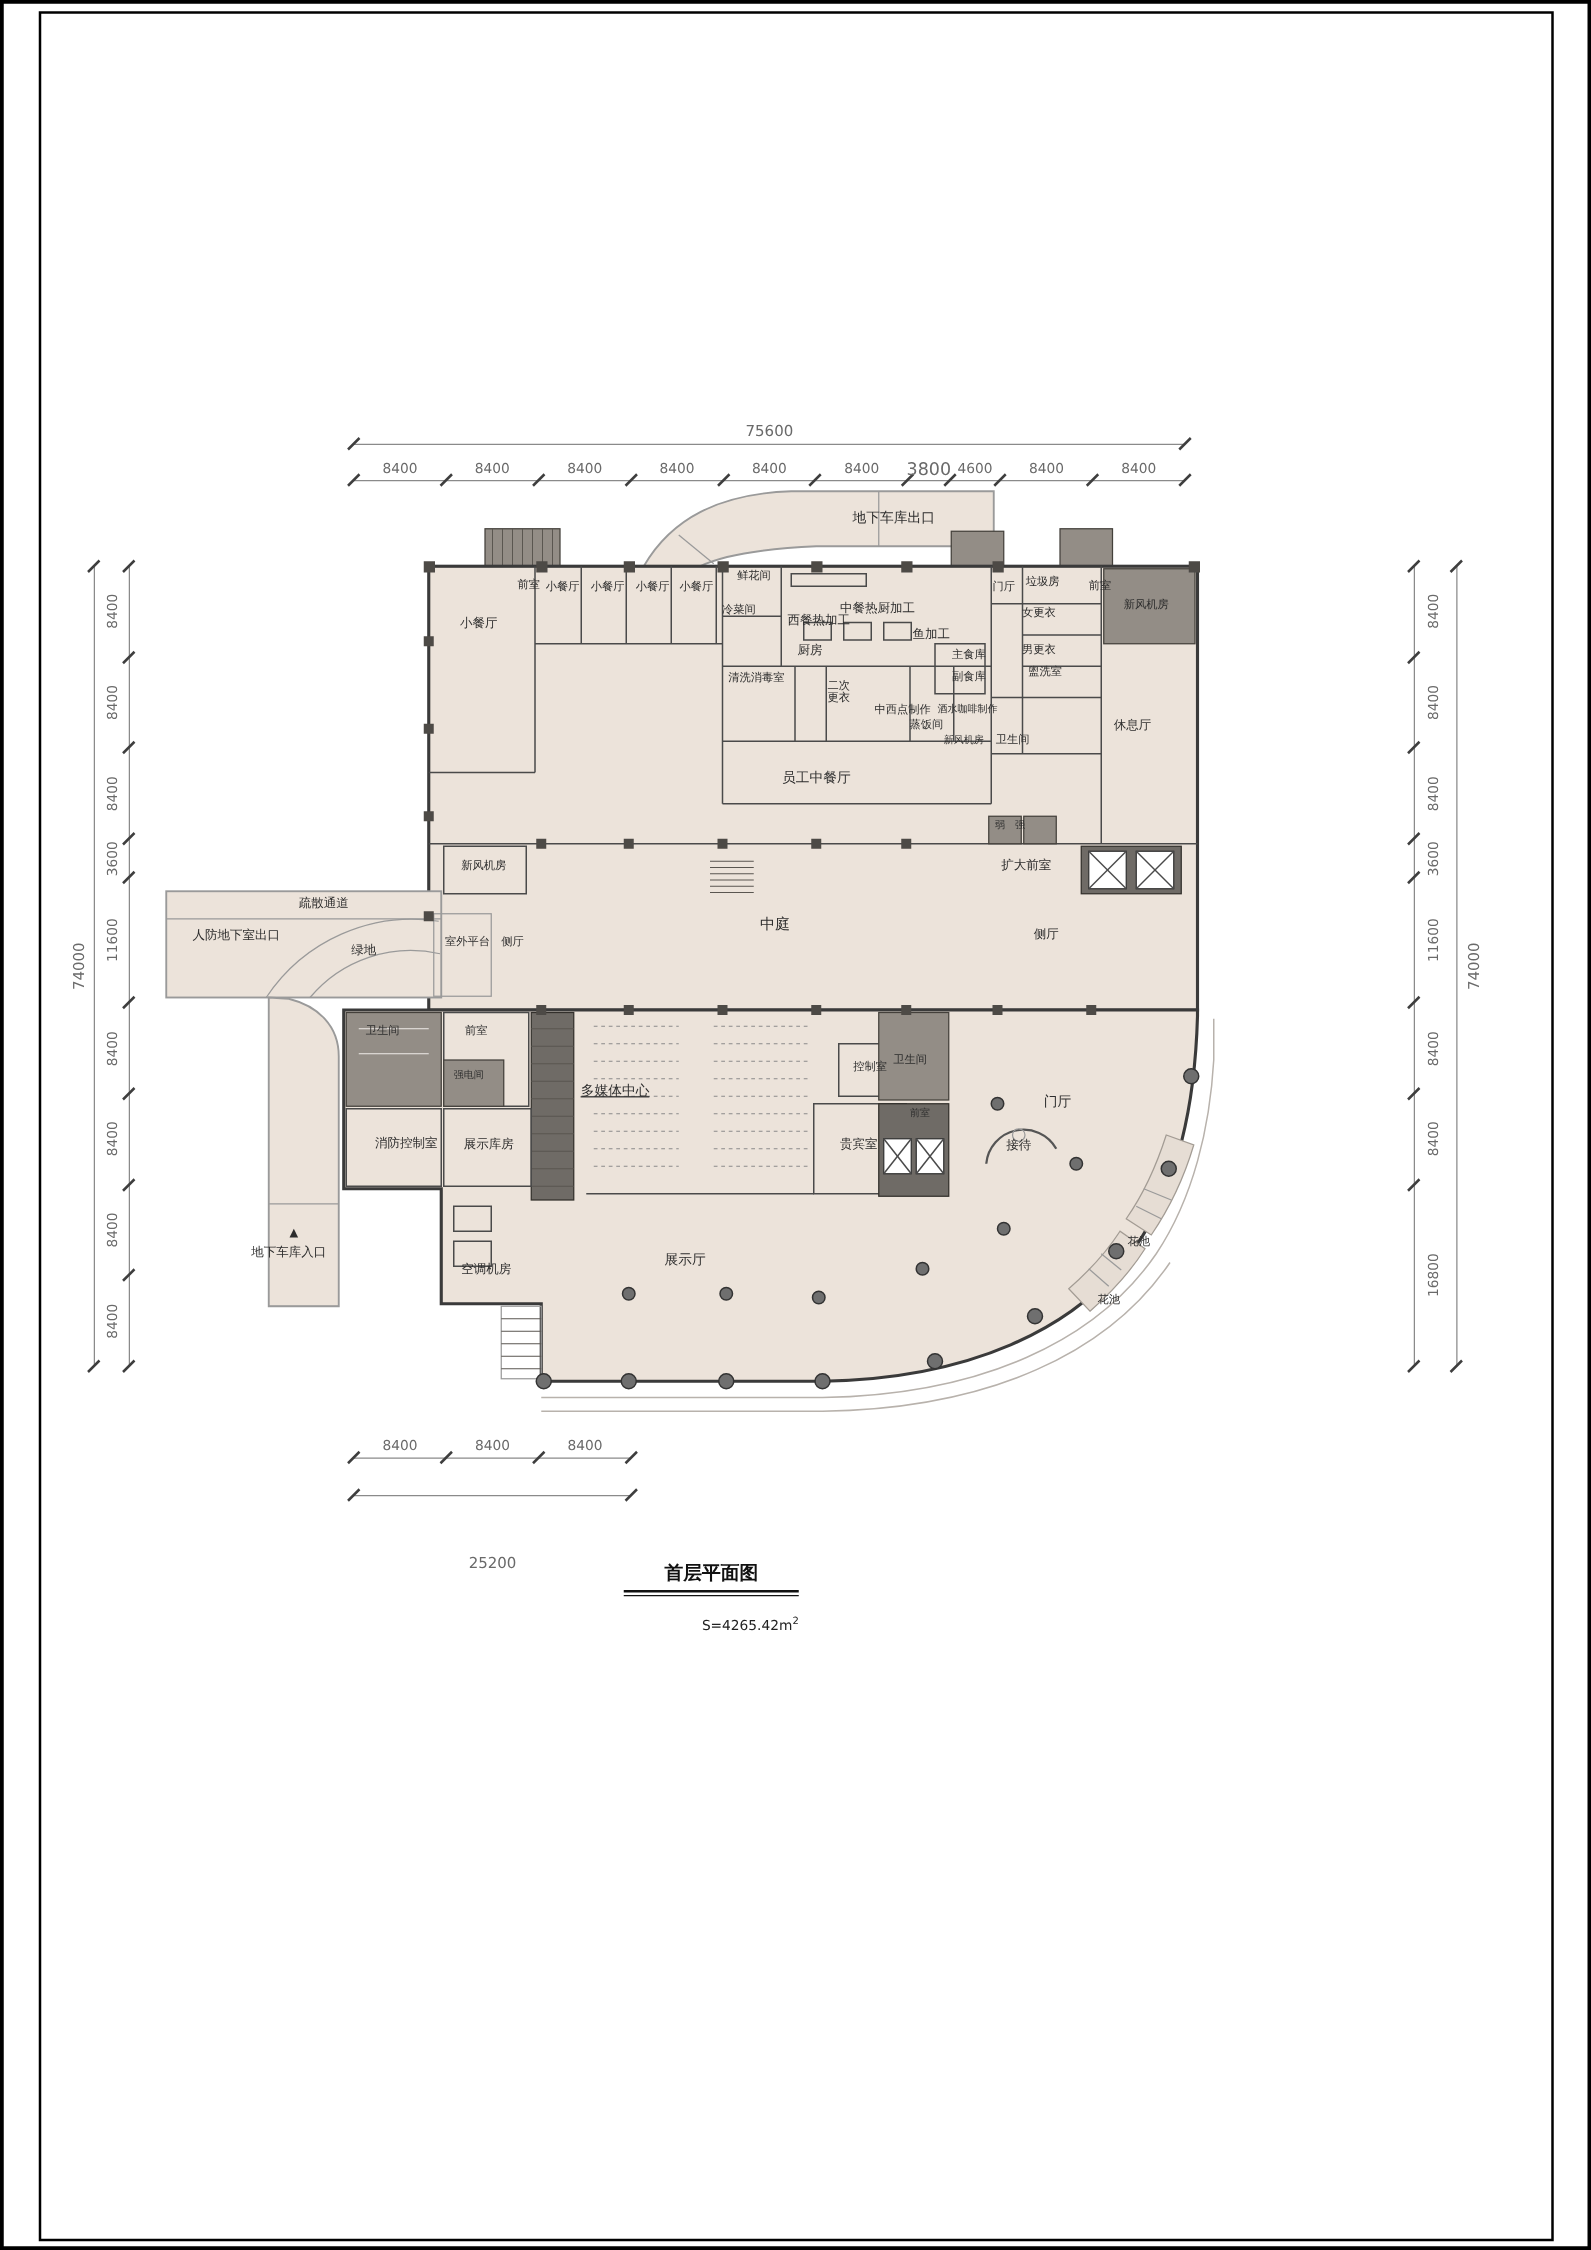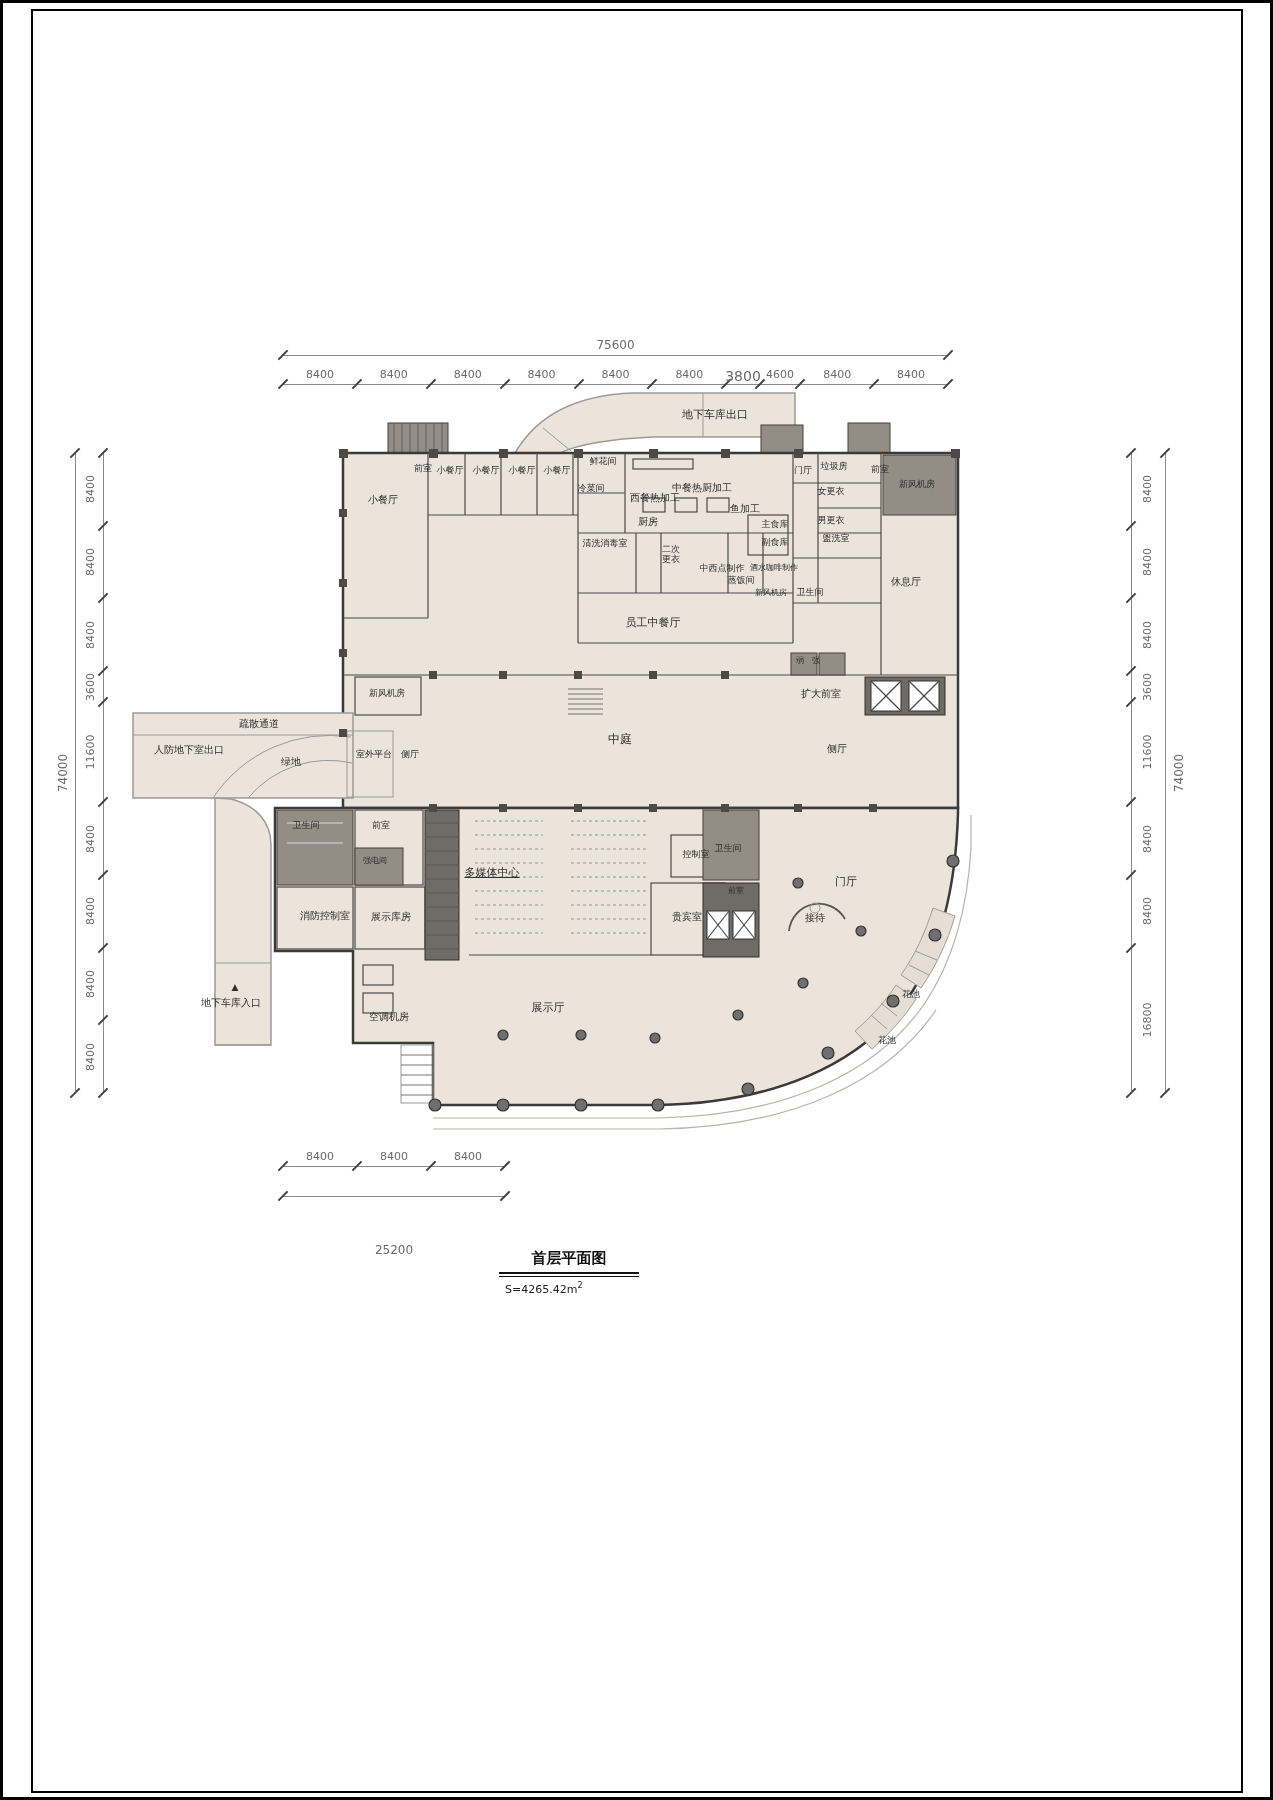--- a/index.html
+++ b/index.html
@@ -15,21 +15,21 @@
     font-size:21px;font-weight:bold;color:#111;letter-spacing:1px;white-space:nowrap;
   }
   #plan-svg{position:absolute;left:0;top:0;}
   .room-label{position:absolute;transform:translate(-50%,-50%);color:#2d2d2d;white-space:pre;text-align:center;line-height:1.1;}
   .dim-label{position:absolute;color:#6a6a6a;white-space:nowrap;}
   .dim-line{position:absolute;background:#8a8a8a;}
   .dim-tick{position:absolute;width:13px;height:2px;background:#3e3e3e;transform:translate(-50%,-50%) rotate(-45deg);}
   #drawing-title{position:absolute;left:496px;top:1246px;width:140px;}
   .dt-text{font-size:15px;font-weight:bold;color:#111;text-align:center;padding-bottom:4px;border-bottom:2.5px solid #111;}
   .dt-thin{height:1px;background:#111;margin-top:2px;}
-  .dt-area{font-size:11px;color:#222;margin-top:4px;text-align:left;padding-left:6px;}
+  .dt-area{font-size:11px;color:#222;margin-top:15px;text-align:right;padding-left:6px;}
   .dt-area sup{font-size:8px;}
   #copyright{
     position:absolute;left:40px;right:40px;bottom:18px;text-align:center;
     font-size:40px;font-weight:bold;color:#161616;letter-spacing:9px;white-space:nowrap;
   }
   
   .mass{fill:#ece3da;stroke:#3a3a3a;stroke-width:2.5;}
   .ramp{fill:#ece3da;stroke:#9a9a9a;stroke-width:1.5;}
   .room{fill:none;stroke:#4a4a4a;stroke-width:1.2;}
   .roomf{fill:#ece3da;stroke:#4a4a4a;stroke-width:1.2;}

